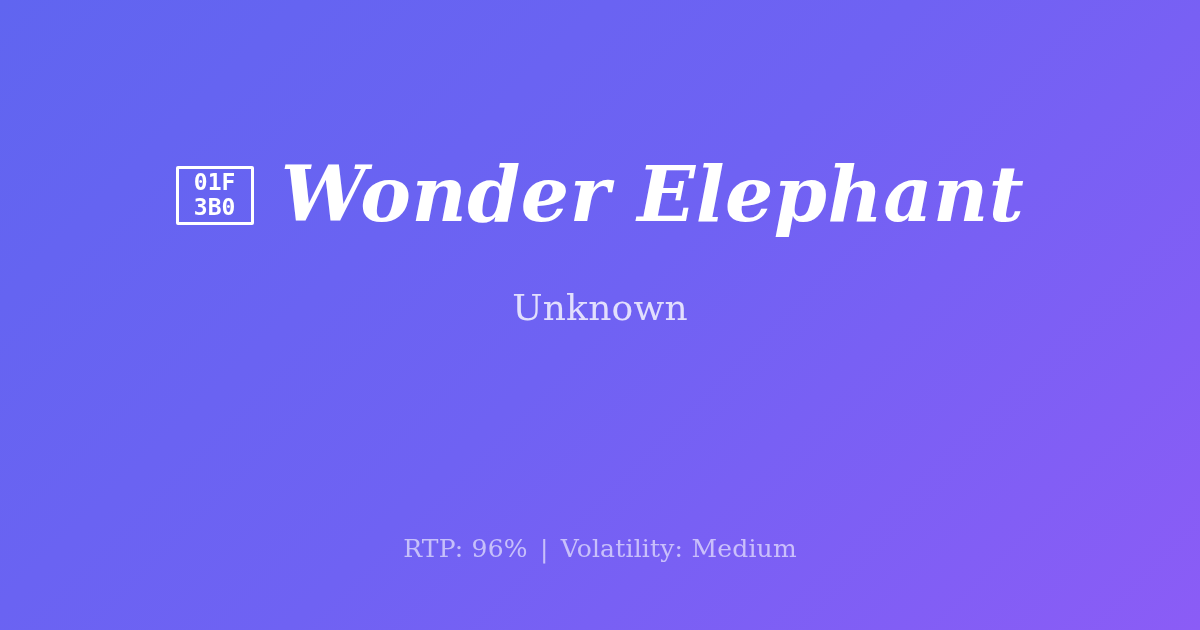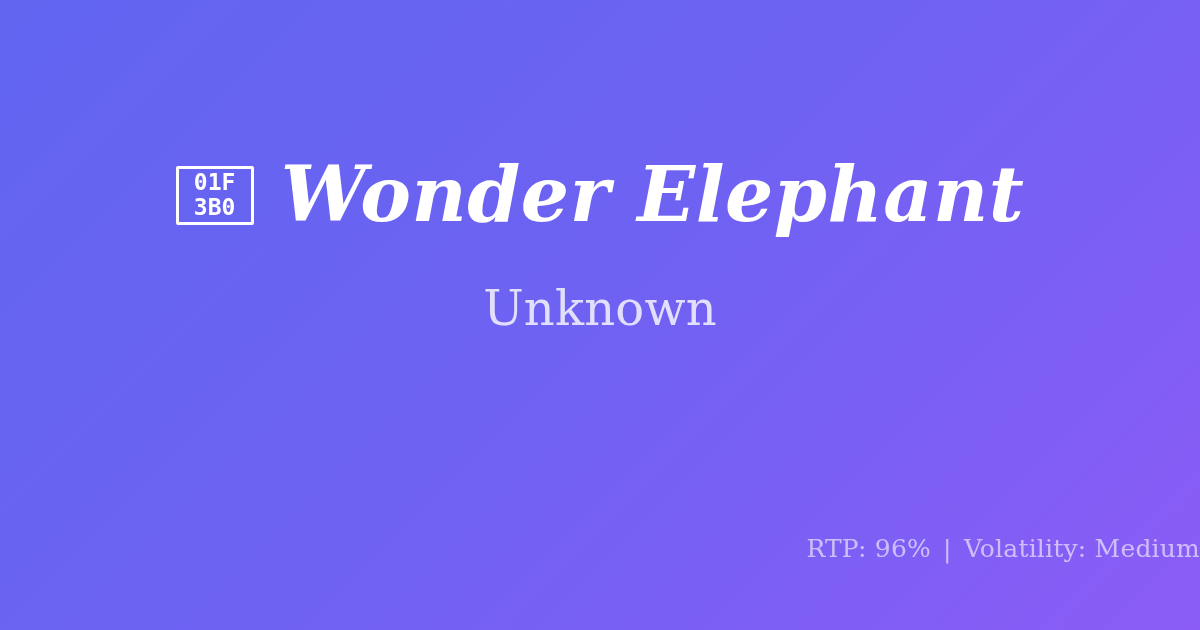--- a/index.html
+++ b/index.html
@@ -82,34 +82,34 @@
     color:#ffffff;
     letter-spacing:0.5px;
     white-space:nowrap;
     font-style:italic;
   }
 
   .subtitle {
     margin-top:48px;
     font-family:"DejaVu Serif", serif;
     font-weight:400;
-    font-size:48px;
+    font-size:36px;
     line-height:44px;
     color:rgba(255,255,255,0.80);
     letter-spacing:0.2px;
     text-align:left;
   }
 
   
   .meta {
     position:absolute;
     left:0;
     right:0;
     bottom:66px;
-    text-align:right;
+    text-align:center;
     font-family:"DejaVu Serif", serif;
     font-weight:400;
     font-size:25px;
     line-height:30px;
     color:rgba(255,255,255,0.60);
     letter-spacing:0.2px;
   }
   .meta .sep { padding:0 4px; }
 </style>
 </head>

